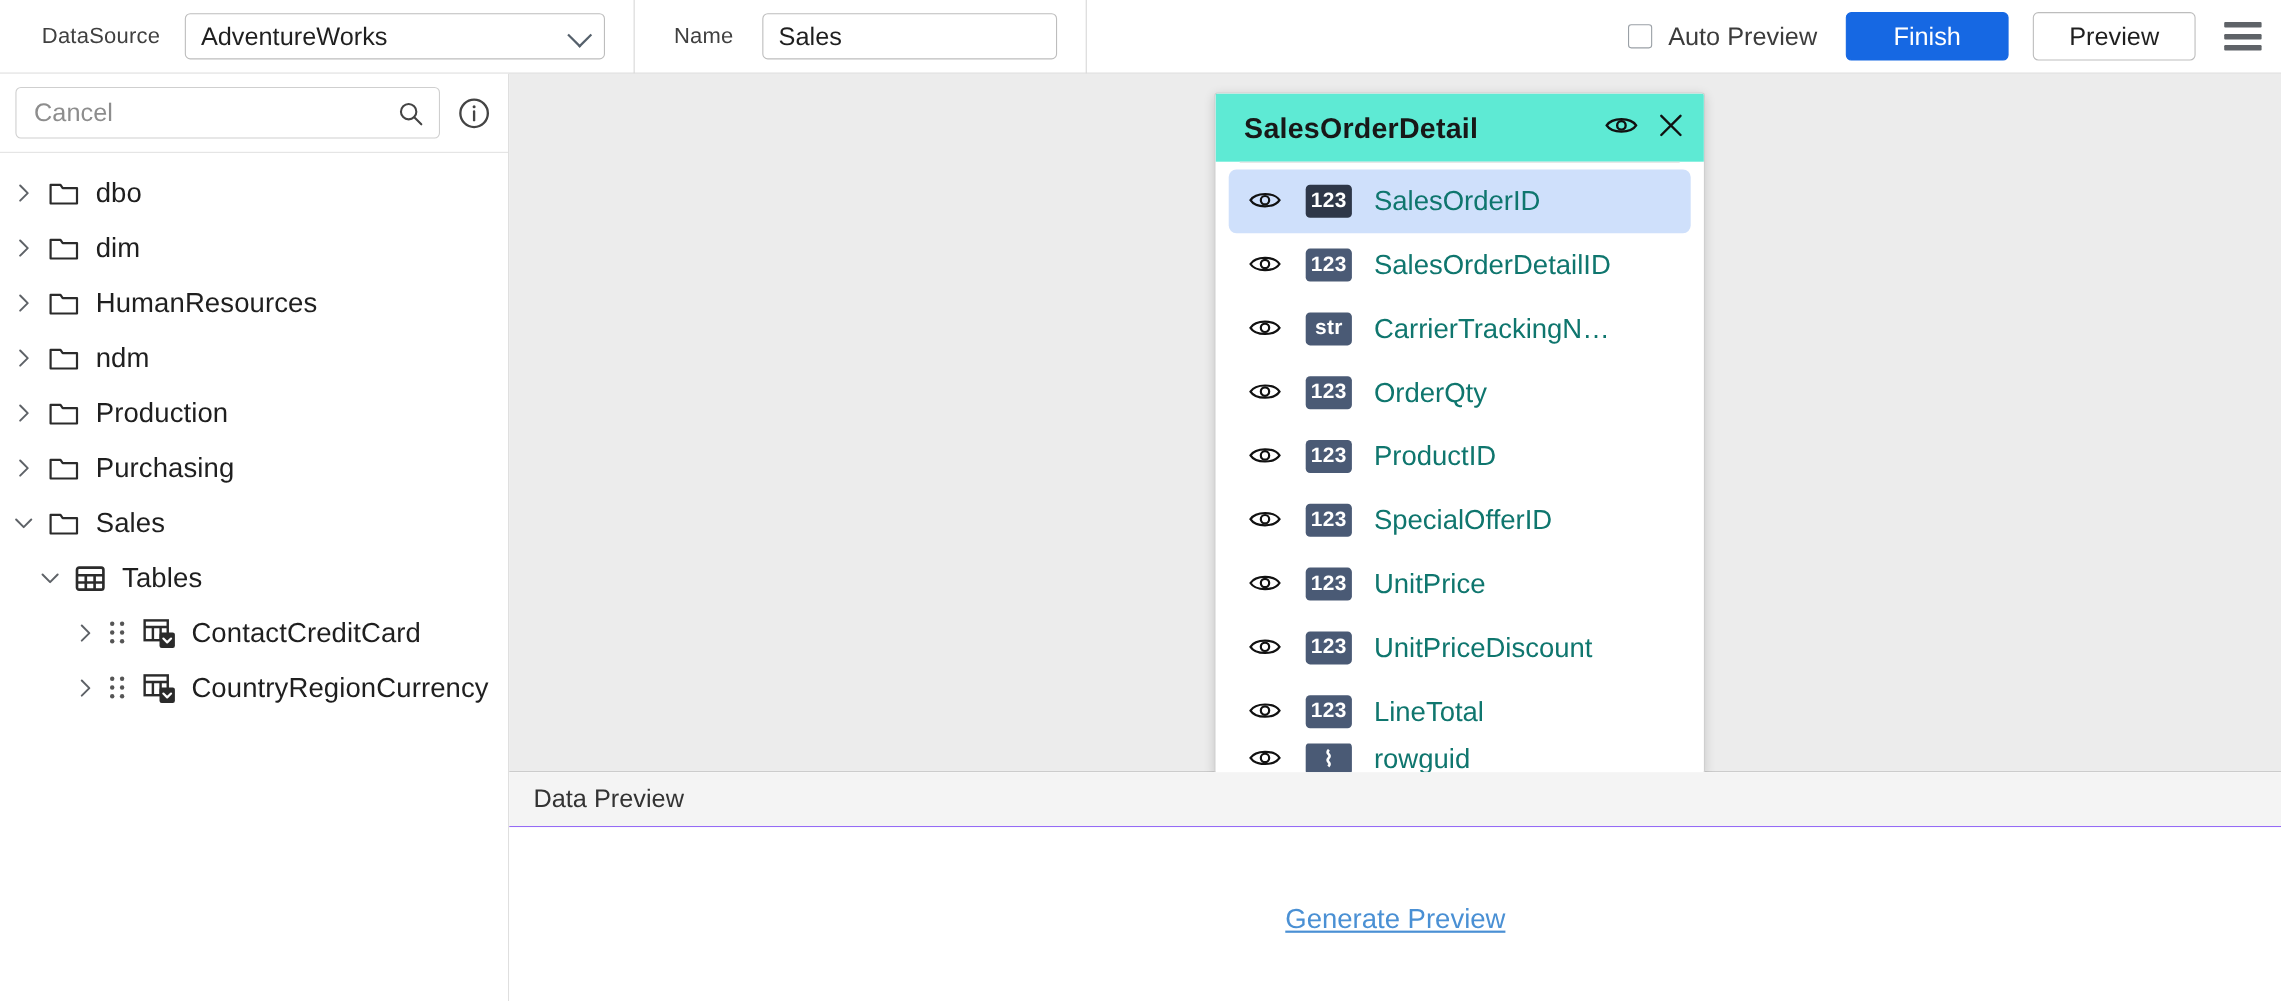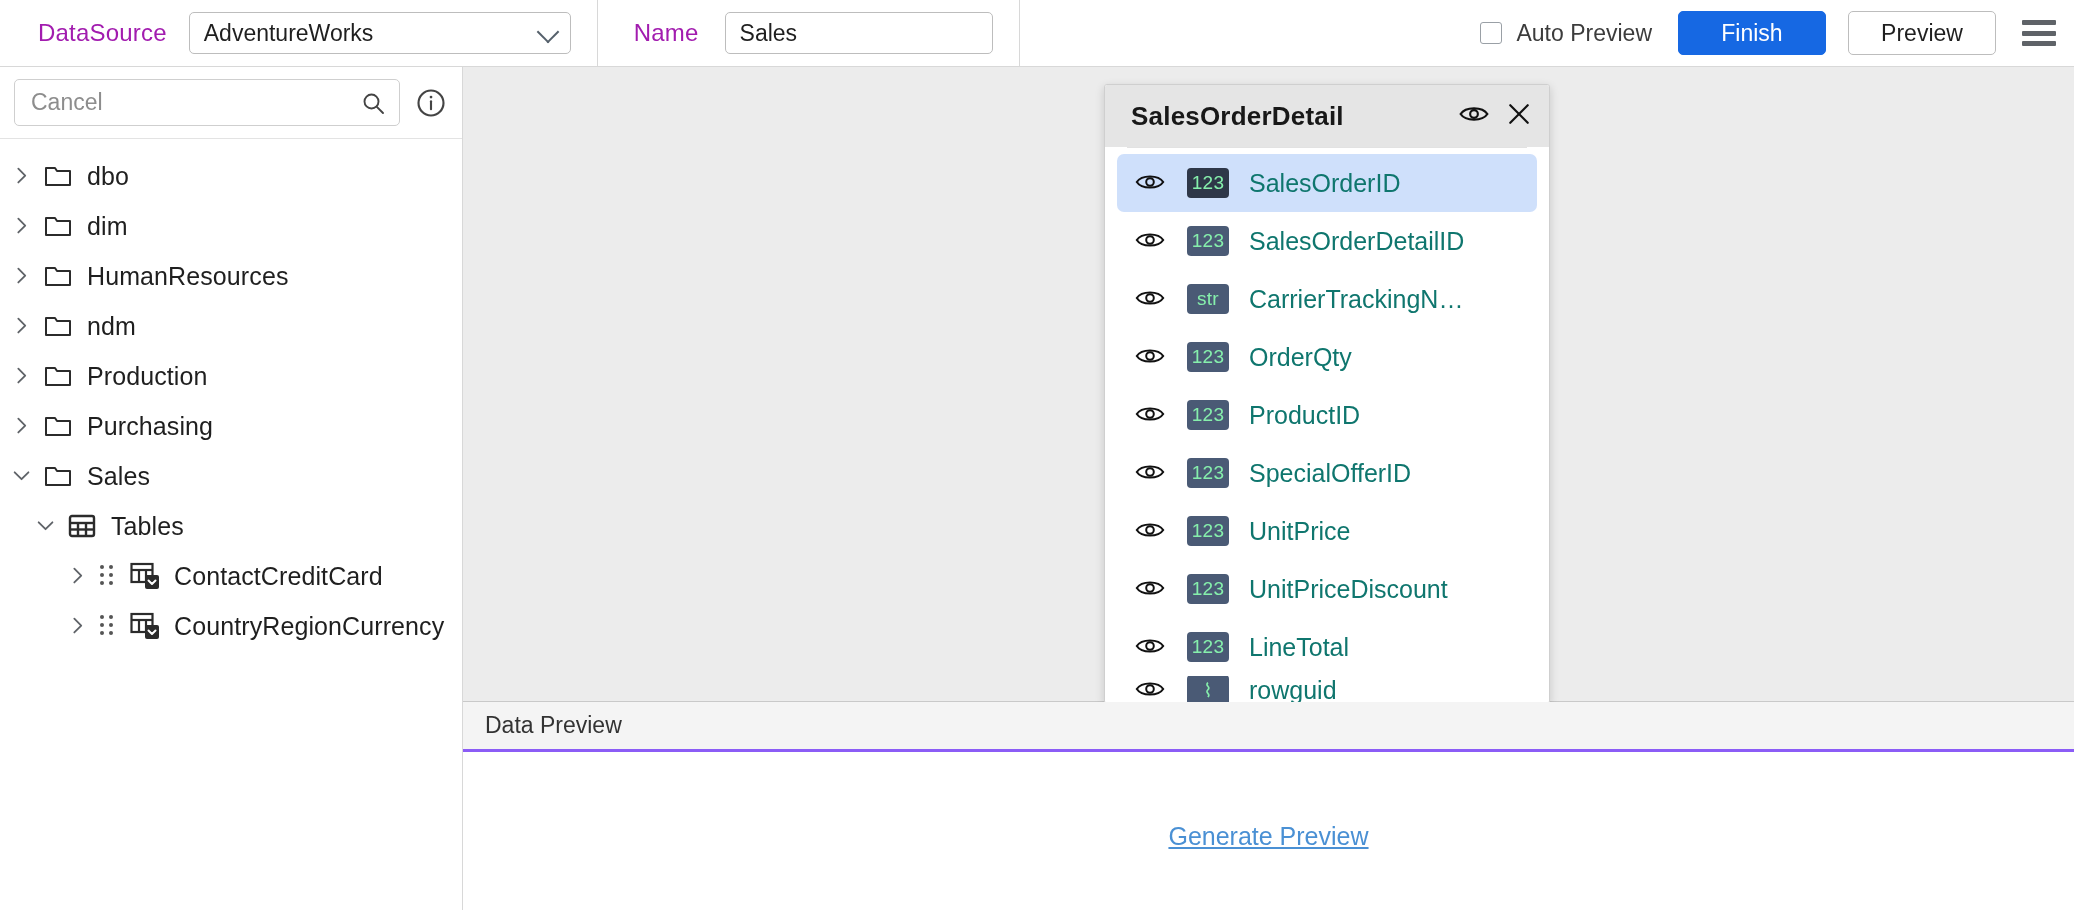--- a/index.html
+++ b/index.html
@@ -14,21 +14,21 @@
   
   .topbar {
     position: absolute; top: 0; left: 0; width: 2074px; height: 67px;
     background: #ffffff;
     border-bottom: 1px solid #d8d8d8;
     display: flex; align-items: center;
   }
   .tb-seg { display: flex; align-items: center; height: 67px; }
   .tb-seg.ds { padding-left: 38px; padding-right: 26px; border-right: 1px solid #d8d8d8; }
   .tb-seg.nm { padding-left: 36px; padding-right: 26px; border-right: 1px solid #d8d8d8; }
-  .tb-label { font-size: 24px; color: #a21caf; letter-spacing: .2px; }
+  .tb-label { font-size: 20px; color: #404040; letter-spacing: .2px; }
   .ds .tb-label { margin-right: 22px; }
   .nm .tb-label { margin-right: 26px; }
 
   .select-box {
     position: relative;
     width: 382px; height: 42px;
     border: 1px solid #bdbdbd; border-radius: 5px;
     background: #fff;
     display: flex; align-items: center;
     padding: 0 14px;
@@ -110,54 +110,54 @@
     position: absolute; top: 67px; left: 463px; width: 1611px; height: 635px;
     background: #ececec; border-bottom: 1px solid #c9c9c9;
   }
 
   
   .preview {
     position: absolute; top: 702px; left: 463px; width: 1611px; height: 208px;
     background: #fff; display: flex; flex-direction: column;
   }
   .preview-head {
-    height: 50px; background: #f4f4f4; border-bottom: 3px solid #8b5cf6;
+    height: 50px; background: #f4f4f4; border-bottom: 1px solid #8b5cf6;
     display: flex; align-items: center; padding-left: 22px;
   }
   .preview-head .ph-title { font-size: 23px; color: #333; }
   .preview-body { flex: 1 1 auto; display: flex; align-items: center; justify-content: center; background: #fff; }
   .gen-link {
     font-size: 25px; color: #4a90d4; text-decoration: underline; cursor: pointer;
     margin-top: 10px;
   }
 
   
   .fpanel {
     position: absolute; top: 84px; left: 1104px; width: 446px; height: 620px;
     background: #fff; border: 1px solid #cfcfcf; border-radius: 3px;
     box-shadow: 0 3px 10px rgba(0,0,0,.16);
     display: flex; flex-direction: column; overflow: hidden;
   }
   .fp-head {
     height: 62px; display: flex; align-items: center;
-    padding: 0 18px 0 26px; background: #e5e5e5; flex: 0 0 auto;
+    padding: 0 18px 0 26px; background: #5eead4; flex: 0 0 auto;
   }
   .fp-title { font-size: 26px; font-weight: bold; color: #181818; letter-spacing: .2px; }
   .fp-head-actions { margin-left: auto; display: flex; align-items: center; gap: 18px; }
   .fp-div { height: 1px; background: #e2e2e2; margin: 0 22px; flex: 0 0 auto; }
   .fp-list { flex: 1 1 auto; padding: 6px 12px 0 12px; overflow: hidden; position: relative; }
   .frow {
     height: 58px; display: flex; align-items: center;
     border-radius: 7px; padding-left: 18px; cursor: pointer;
   }
   .frow.sel { background: #cfe0fb; }
   .frow .eye { width: 30px; height: 22px; margin-right: 22px; flex: 0 0 30px; }
   .badge {
     min-width: 42px; height: 30px; border-radius: 4px; background: #4a5a75;
-    color: #86efac; font-size: 19px; font-weight: normal;
+    color: #ffffff; font-size: 19px; font-weight: bold;
     display: flex; align-items: center; justify-content: center;
     margin-right: 20px; flex: 0 0 auto; padding: 0 4px; letter-spacing: .3px;
   }
   .frow.sel .badge { background: #2e3748; }
   .badge.guid { background: #4a5a75; }
   .fname { font-size: 25px; color: #0f766e; white-space: nowrap; }
   .frow.clip { height: 28px; overflow: hidden; }
 </style>
 </head>
 <body>

